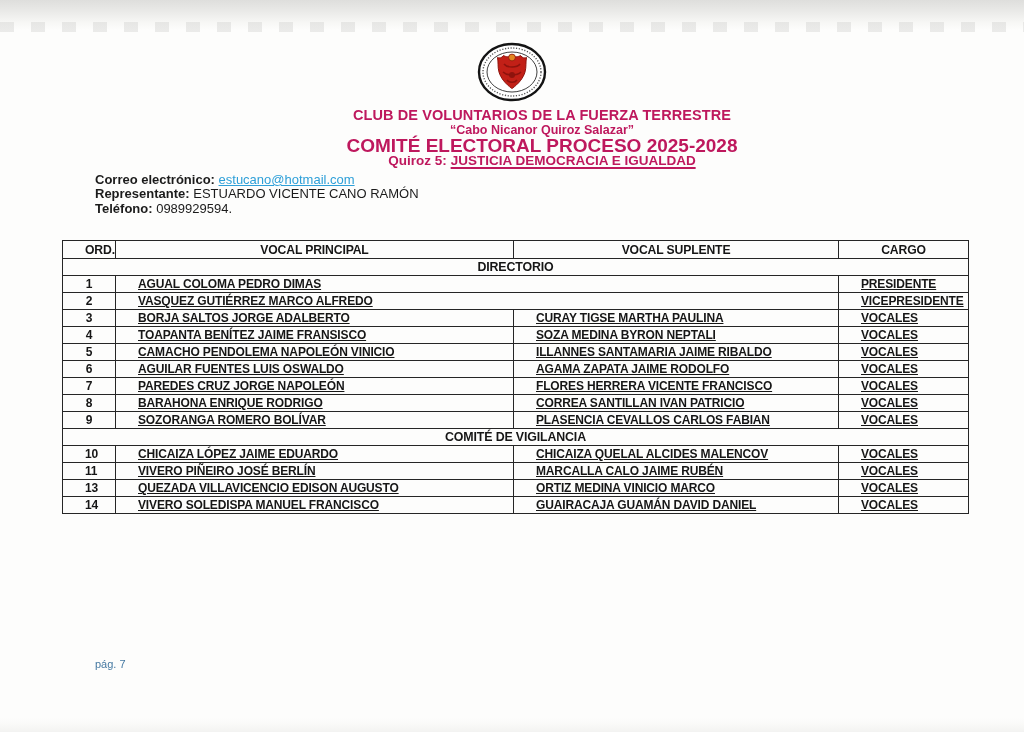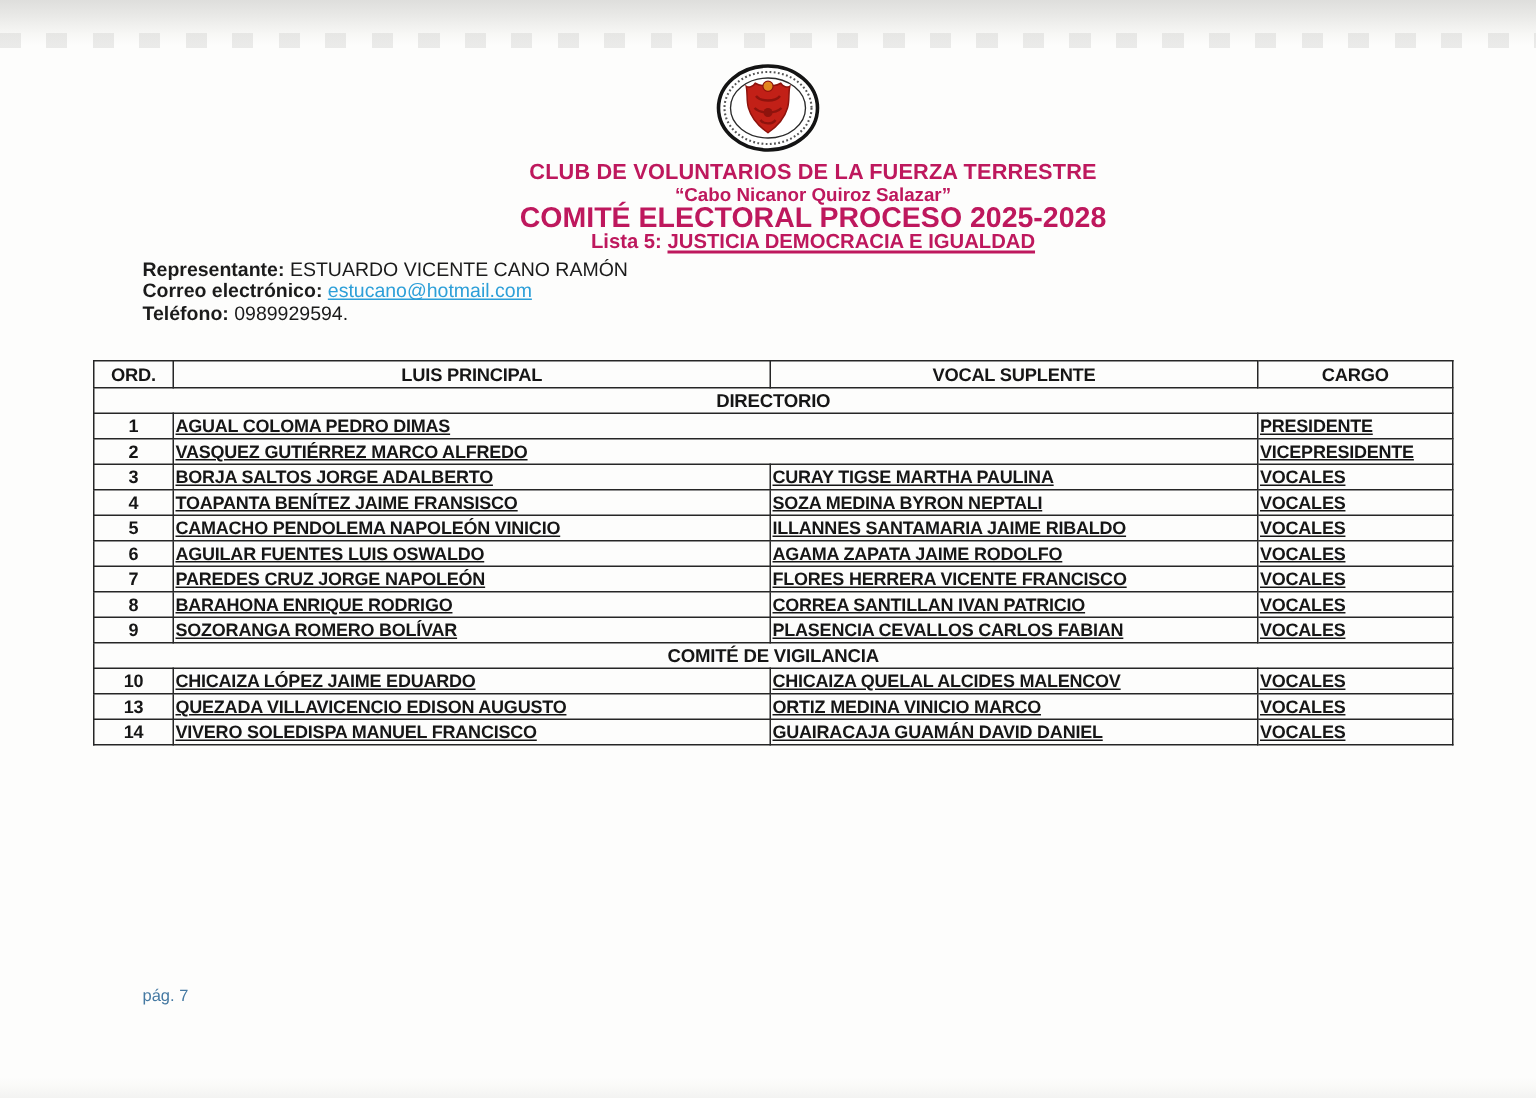--- a/index.html
+++ b/index.html
@@ -44,21 +44,21 @@
   }
   .contact .lbl { font-weight:bold; }
   .contact a { color:#2d9fd8; text-decoration:underline; text-decoration-thickness:1.2px; }
 
   table.members {
     position:absolute; left:62px; top:240px; width:906px;
     border-collapse:collapse; table-layout:fixed;
     font-size:12px; font-weight:bold; letter-spacing:-0.15px; color:#161616;
   }
   table.members th, table.members td {
-    border:1.6px solid #262626; padding:0 1px; height:17px;
+    border:1.6px solid #262626; padding:0 22px; height:17px;
     overflow:hidden; white-space:nowrap; vertical-align:middle;
   }
   table.members th { height:18px; text-align:center; font-size:12.2px; }
   td.c-ord { text-align:center; padding:0 2px; }
   td.c-pri, td.c-sup, td.c-car { text-align:left;text-decoration:underline; }
   td.section { text-align:center; font-size:12.4px; }
 
   .page-number {
     position:absolute; left:95px; top:658px;
     font-size:11px; color:#4579a2;
@@ -81,40 +81,40 @@
       <path d="M27,22 C30,26 40,26 43,22 M26,30 C30,34 40,34 44,30 M30,38 C32,41 38,41 40,38" fill="none" stroke="#8e130d" stroke-width="1.6"></path>
       <circle cx="35" cy="15.5" r="3.4" fill="#e2861f" stroke="#8e130d" stroke-width="0.8"></circle>
       <circle cx="35" cy="33" r="3" fill="#8e130d"></circle>
     </svg>
   </div>
 
   <div class="heading">
     <div class="h1">CLUB DE VOLUNTARIOS DE LA FUERZA TERRESTRE</div>
     <div class="h2">“Cabo Nicanor Quiroz Salazar”</div>
     <div class="h3">COMITÉ ELECTORAL PROCESO 2025-2028</div>
-    <div class="h4"><span>Lista 5:</span> <span class="u">JUSTICIA DEMOCRACIA E IGUALDAD</span></div>
+    <div class="h4"><span>Quiroz 5:</span> <span class="u">JUSTICIA DEMOCRACIA E IGUALDAD</span></div>
   </div>
 
   <div class="contact">
+    <div><span class="lbl">Correo electrónico</span><span class="lbl">: </span><a href="#">estucano@hotmail.com</a></div>
     <div><span class="lbl">Representante</span><span class="lbl">: </span><span>ESTUARDO VICENTE CANO RAMÓN</span></div>
-    <div><span class="lbl">Correo electrónico</span><span class="lbl">: </span><a href="#">estucano@hotmail.com</a></div>
     <div><span class="lbl">Teléfono</span><span class="lbl">: </span><span>0989929594.</span></div>
   </div>
 
   <table class="members">
     <colgroup>
       <col style="width:53px">
         <col style="width:398px">
         <col style="width:325px">
         <col style="width:130px">
     </colgroup>
     <thead>
       <tr>
         <th>ORD.</th>
-        <th>LUIS PRINCIPAL</th>
+        <th>VOCAL PRINCIPAL</th>
         <th>VOCAL SUPLENTE</th>
         <th>CARGO</th>
       </tr>
     </thead>
     <tbody id="members-tbody">
         <tr>
           <td class="section" colspan="4">DIRECTORIO</td>
         </tr>
         <tr>
           <td class="c-ord">1</td>
@@ -171,20 +171,26 @@
         <tr>
           <td class="section" colspan="4">COMITÉ DE VIGILANCIA</td>
         </tr>
         <tr>
           <td class="c-ord">10</td>
           <td class="c-pri">CHICAIZA LÓPEZ JAIME EDUARDO</td>
           <td class="c-sup">CHICAIZA QUELAL ALCIDES MALENCOV</td>
           <td class="c-car">VOCALES</td>
         </tr>
         <tr>
+          <td class="c-ord">11</td>
+          <td class="c-pri">VIVERO PIÑEIRO JOSÉ BERLÍN</td>
+          <td class="c-sup">MARCALLA CALO JAIME RUBÉN</td>
+          <td class="c-car">VOCALES</td>
+        </tr>
+        <tr>
           <td class="c-ord">13</td>
           <td class="c-pri">QUEZADA VILLAVICENCIO EDISON AUGUSTO</td>
           <td class="c-sup">ORTIZ MEDINA VINICIO MARCO</td>
           <td class="c-car">VOCALES</td>
         </tr>
         <tr>
           <td class="c-ord">14</td>
           <td class="c-pri">VIVERO SOLEDISPA MANUEL FRANCISCO</td>
           <td class="c-sup">GUAIRACAJA GUAMÁN DAVID DANIEL</td>
           <td class="c-car">VOCALES</td>

